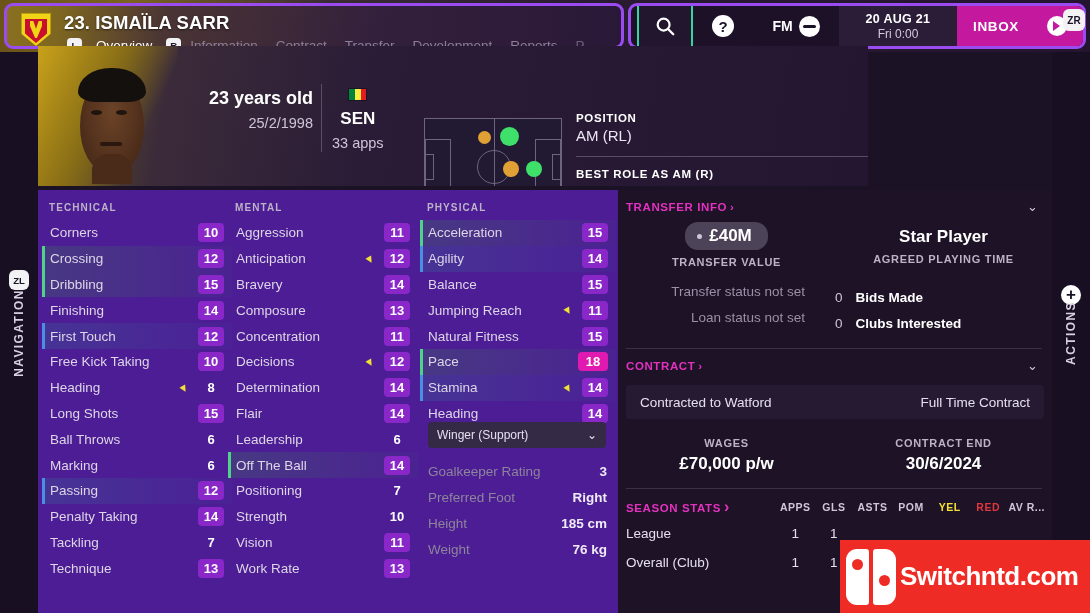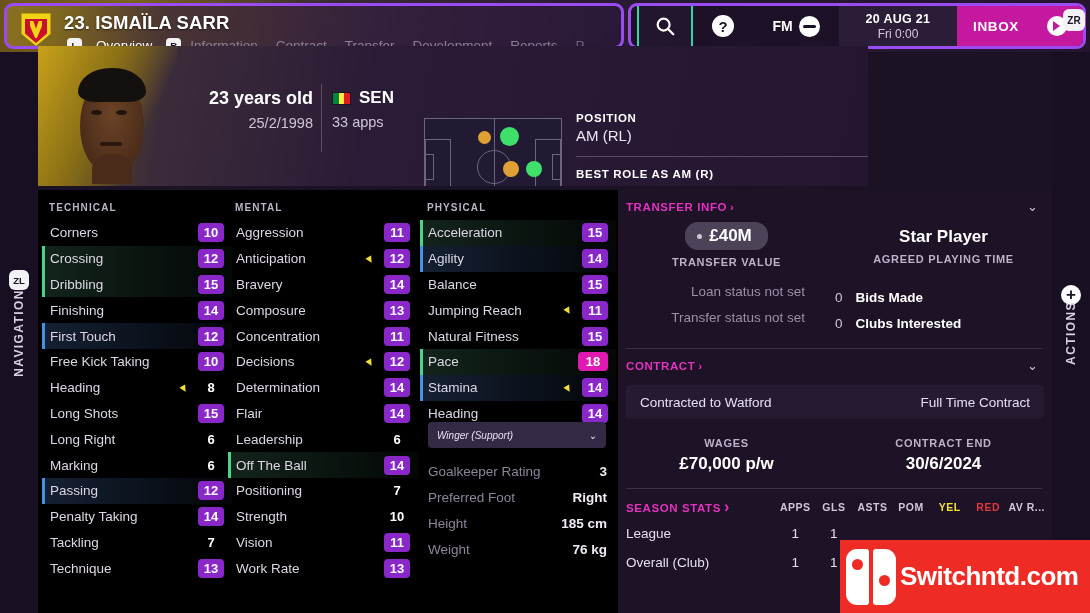--- a/index.html
+++ b/index.html
@@ -162,21 +162,21 @@
   }
   .photo .eye { position:absolute; width:11px; height:5px; background:#20150e; border-radius:50%; top:56px;}
   .photo .eye.l{ left:33px;} .photo .eye.r{ left:58px;}
   .photo .mouth{ position:absolute; left:42px; top:88px; width:22px; height:4px; background:#2a1710; border-radius:3px;}
 
   .age-block { position: absolute; left: 145px; top: 42px; text-align: right; width: 130px;}
   .age-big { font-size: 18px; font-weight: bold; color:#fff; }
   .age-sub { font-size: 14.5px; color:#cfc5d8; margin-top: 6px;}
   .vsep { position:absolute; top: 38px; width:1px; height:68px; background:#5c4f66;}
   .nat-block { position:absolute; left: 294px; top: 42px;}
-  .nat-row { display:flex; align-items:center; gap:8px;}
+  .nat-row { display:flex; align-items:center; gap:8px;flex-direction:column;}
   .flag { width:19px; height:13px; display:flex; border:1px solid #00000055;}
   .flag i { flex:1; height:100%; display:block; }
   .nat-code { font-size:17px; font-weight:bold; color:#fff;}
   .apps { font-size:14.5px; color:#cfc5d8; margin-top:6px;}
 
   .pitch {
     position:absolute; left: 386px; top: 72px; width: 138px; height: 96px;
     background:#221a33; border:1px solid #6d6480;
   }
   .pitch .line-v { position:absolute; left:69px; top:0; width:1px; height:96px; background:#6d6480;}
@@ -195,21 +195,21 @@
   .posinfo .val { font-size:15px; color:#ece6f2; margin-top:3px;}
   .posinfo .hr { height:1px; background:#584d63; margin:12px 0 11px 0;}
   .stars { display:flex; align-items:center; gap:2px; margin-top:5px;}
   .star { font-size:17px; color:#f0c33c; line-height:17px;}
   .star.off { color:#6e6478; }
   .rolename { font-size:15px; color:#ece6f2; margin-left:7px;}
 
   
   .attrs {
     position:absolute; left:38px; top:190px; width: 580px; height: 423px;
-    background:#000000;
+    background:#4c1d95;
   }
   .col { position:absolute; top:0; width:190px; height:423px; }
   .col.c1 { left:4px; } .col.c2 { left:190px; } .col.c3 { left:382px; width:196px;}
   .col-title {
     font-size:10px; font-weight:bold; color:#bdb2c8; letter-spacing:1.1px;
     padding: 12px 0 7px 7px;
   }
   .row {
     position:relative; height:25.8px; display:flex; align-items:center;
     padding-left: 8px;
@@ -227,21 +227,21 @@
   .row.keyattr::before { content:""; position:absolute; left:0; top:0; width:3px; height:100%; background:#4fd38a;}
   .row.prefattr { background: linear-gradient(90deg, rgba(60,95,150,.34), rgba(60,95,150,.06)); }
   .row.prefattr::before { content:""; position:absolute; left:0; top:0; width:3px; height:100%; background:#4a90e2;}
   .tri { color:#f2e033; font-size:11px; margin-right:9px; transform: rotate(-30deg); }
 
   .rolesel {
     position:absolute; left:8px; top:232px; width:178px; height:26px;
     background:#342a45; border-radius:4px; display:flex; align-items:center;
     padding: 0 9px; justify-content:space-between;
   }
-  .rolesel span { font-size:10px; color:#e6dff0;font-style:italic;}
+  .rolesel span { font-size:12px; color:#e6dff0;}
   .chev { color:#d8d0e2; font-size:12px;}
   .inforow {
     height: 26px; display:flex; align-items:center; justify-content:space-between;
     padding: 0 9px 0 8px;
     gap: 8px;
   }
   .inforow .k { font-size:13.5px; color:#8e849b;}
   .inforow .v { font-size:13.5px; color:#f0eaf6; font-weight:bold;}
 
   
@@ -470,21 +470,21 @@
       <div class="row">
           <span class="name">Heading</span>
           <span class="tri">▼</span>
           <span class="badge plain">8</span>
         </div>
       <div class="row">
           <span class="name">Long Shots</span>
           <span class="badge">15</span>
         </div>
       <div class="row">
-          <span class="name">Long Right</span>
+          <span class="name">Ball Throws</span>
           <span class="badge plain">6</span>
         </div>
       <div class="row">
           <span class="name">Marking</span>
           <span class="badge plain">6</span>
         </div>
       <div class="row prefattr">
           <span class="name">Passing</span>
           <span class="badge">12</span>
         </div>
@@ -643,22 +643,22 @@
         <div class="caption">TRANSFER VALUE</div>
       </div>
       <div class="tvcell">
         <div class="bigval">Star Player</div>
         <div class="caption">AGREED PLAYING TIME</div>
       </div>
     </div>
 
     <div class="statusgrid">
       <div class="sc">
+        <div class="line">Transfer status not set</div>
         <div class="line">Loan status not set</div>
-        <div class="line">Transfer status not set</div>
       </div>
       <div class="sc">
         <div class="line2">
           <span class="n">0</span>
           <span class="lbl2">Bids Made</span>
         </div>
         <div class="line2">
           <span class="n">0</span>
           <span class="lbl2">Clubs Interested</span>
         </div>

